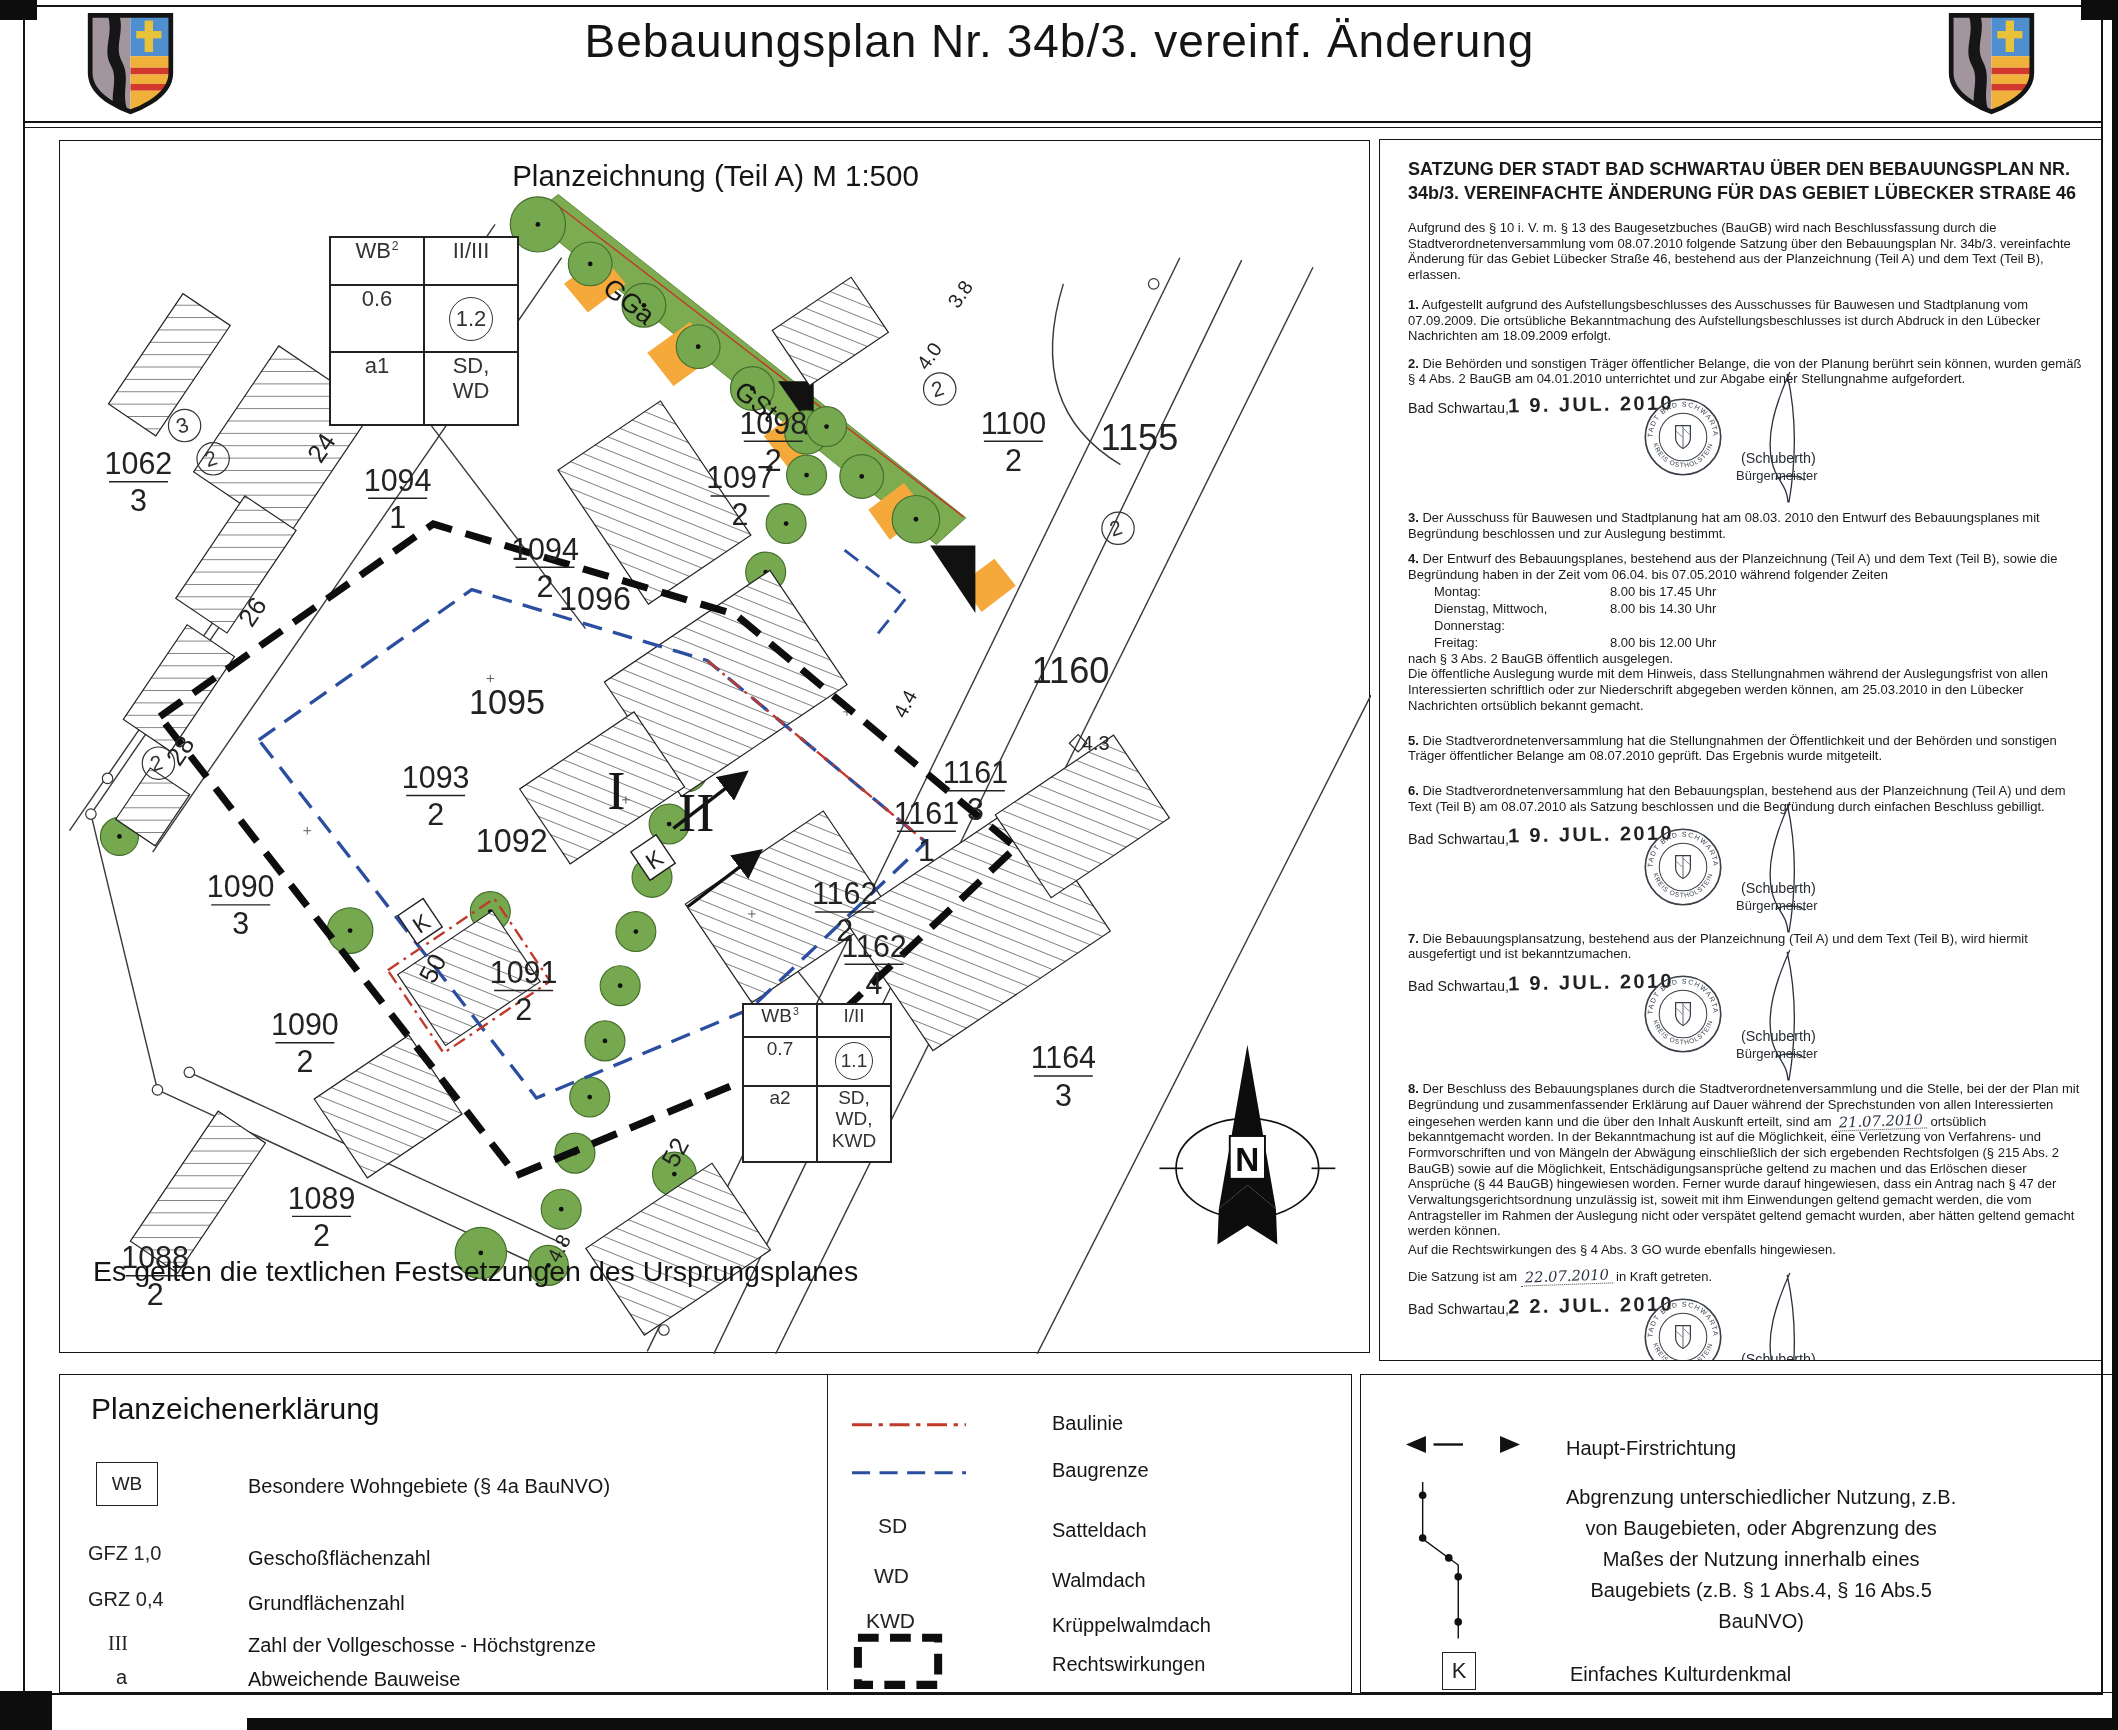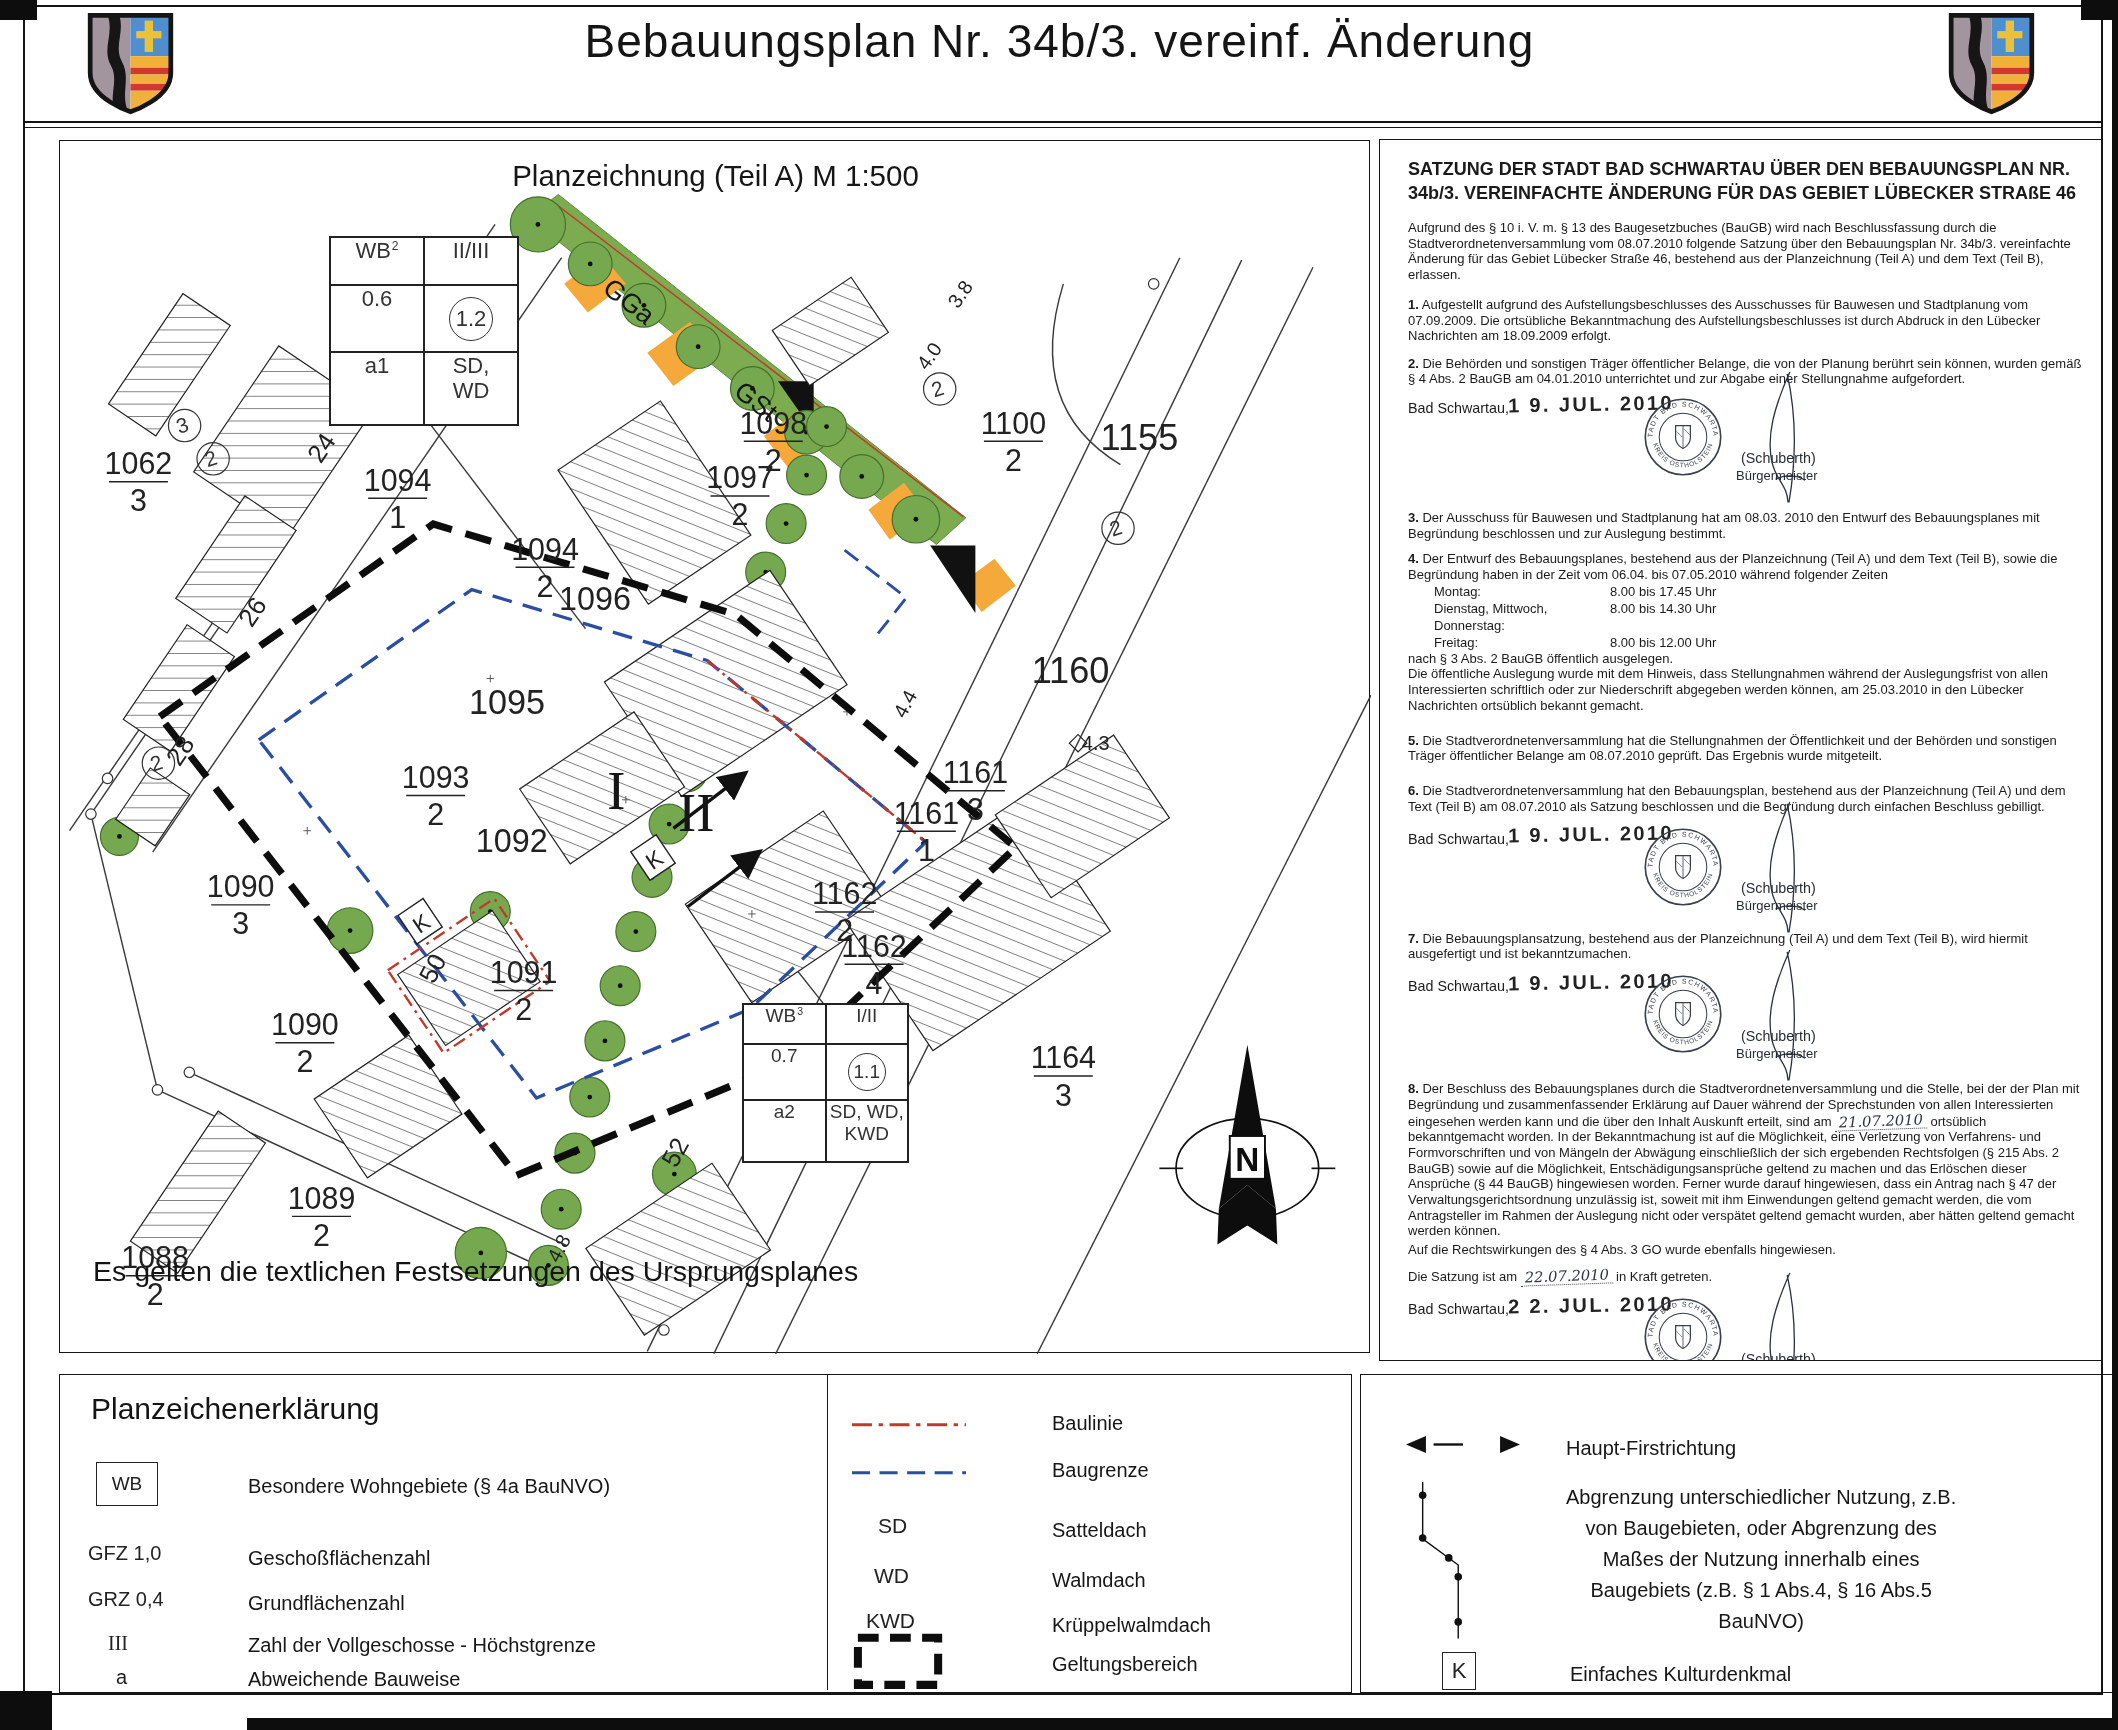--- a/index.html
+++ b/index.html
@@ -27,21 +27,21 @@
 
   .map-title{left:0;top:18px;width:1311px;text-align:center;font-size:29.5px;color:#161616;}
   .map-svg{left:0;top:0;width:1311px;height:1213px;}
 
   
   .wbtab{position:absolute;display:grid;grid-template-columns:1fr 1fr;background:#fff;
          border:1.4px solid #222;}
   .wbtab div{border:1px solid #222;display:flex;align-items:flex-start;justify-content:center;
              color:#333;}
   .wb2{left:269px;top:95px;width:190px;height:190px;font-size:22px;}
-  .wb3{left:682px;top:862px;width:167px;height:160px;font-size:19px;}
+  .wb3{left:682px;top:862px;width:150px;height:160px;font-size:19px;}
   .wbtab sup{font-size:.55em;vertical-align:super;margin-left:1px;}
   .circle-val{border:1.4px solid #333 !important;border-radius:50%;width:44px;height:44px;
               display:flex;align-items:center;justify-content:center;margin:auto;border-width:1.4px;}
   .multi{white-space:pre-line;text-align:center;line-height:1.15;}
 
   .teilb{left:33px;top:1108px;width:1094px;font-size:28.5px;line-height:1.55;color:#141414;}
 
   
   .tp-head{font-size:18px;font-weight:bold;line-height:1.35;letter-spacing:0;}
   .para{font-size:13px;line-height:15.7px;margin:0;}
@@ -545,21 +545,21 @@
     <div class="lg-label" style="left:992px;top:84px;">Baugrenze</div>
     <div class="lg-sym" style="left:818px;top:139px;font-size:21px;">SD</div>
     <div class="lg-label" style="left:992px;top:144px;">Satteldach</div>
     <div class="lg-sym" style="left:814px;top:189px;font-size:21px;">WD</div>
     <div class="lg-label" style="left:992px;top:194px;">Walmdach</div>
     <div class="lg-sym" style="left:806px;top:234px;font-size:21px;">KWD</div>
     <div class="lg-label" style="left:992px;top:239px;">Krüppelwalmdach</div>
     <svg class="abs" style="left:791px;top:257px;width:95px;height:59px;" viewBox="0 0 200 125" width="95" height="59">
       <rect x="14" y="12" width="170" height="100" fill="none" stroke="#0d0d0d" stroke-width="17" stroke-dasharray="44 24"></rect>
     </svg>
-    <div class="lg-label" style="left:992px;top:278px;">Geltungsbereich</div>
+    <div class="lg-label" style="left:992px;top:278px;">Rechtswirkungen</div>
   </section>
 
   <section class="abs legendB">
     <svg class="abs" style="left:45px;top:59px;width:114px;height:21px;" viewBox="0 0 240 44" width="114" height="21">
       <polygon points="0,22 42,4 42,40" fill="#111"></polygon>
       <line x1="58" y1="22" x2="120" y2="22" stroke="#111" stroke-width="5"></line>
       <polygon points="240,22 198,4 198,40" fill="#111"></polygon>
     </svg>
     <div class="lg-label" style="left:205px;top:62px;">Haupt-Firstrichtung</div>
 

